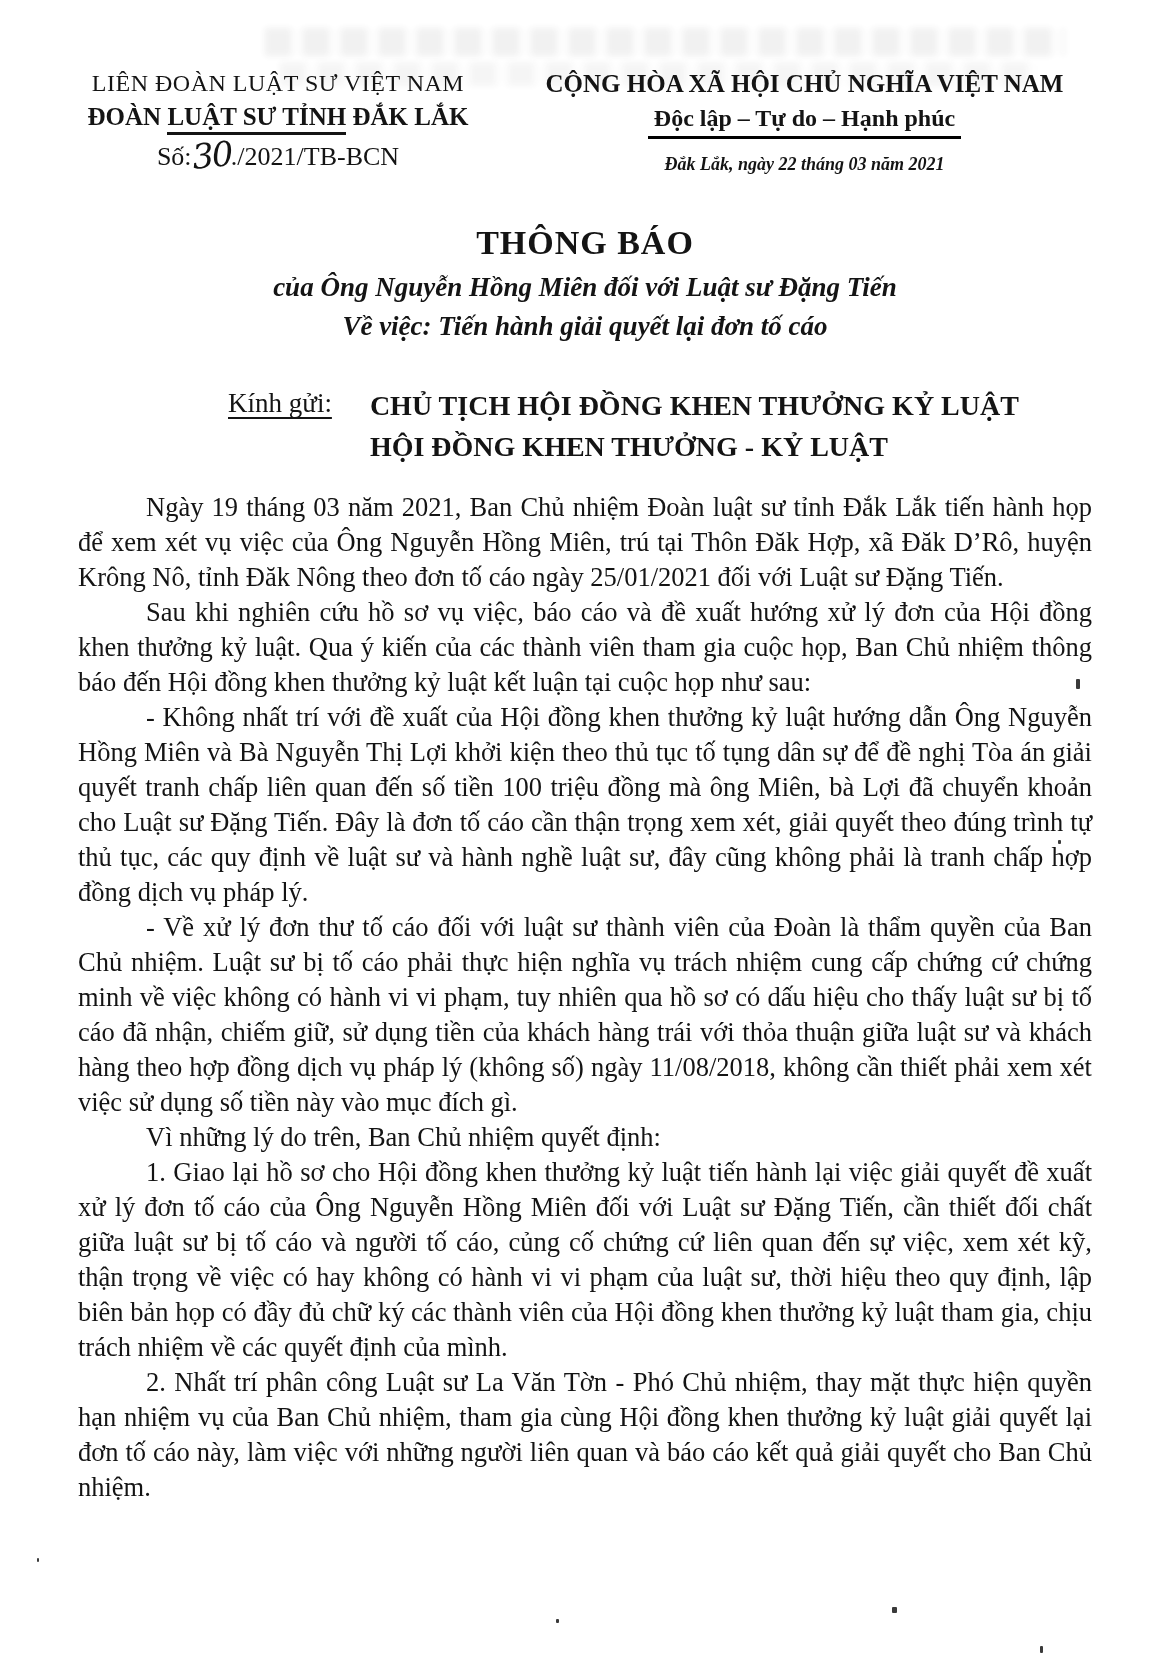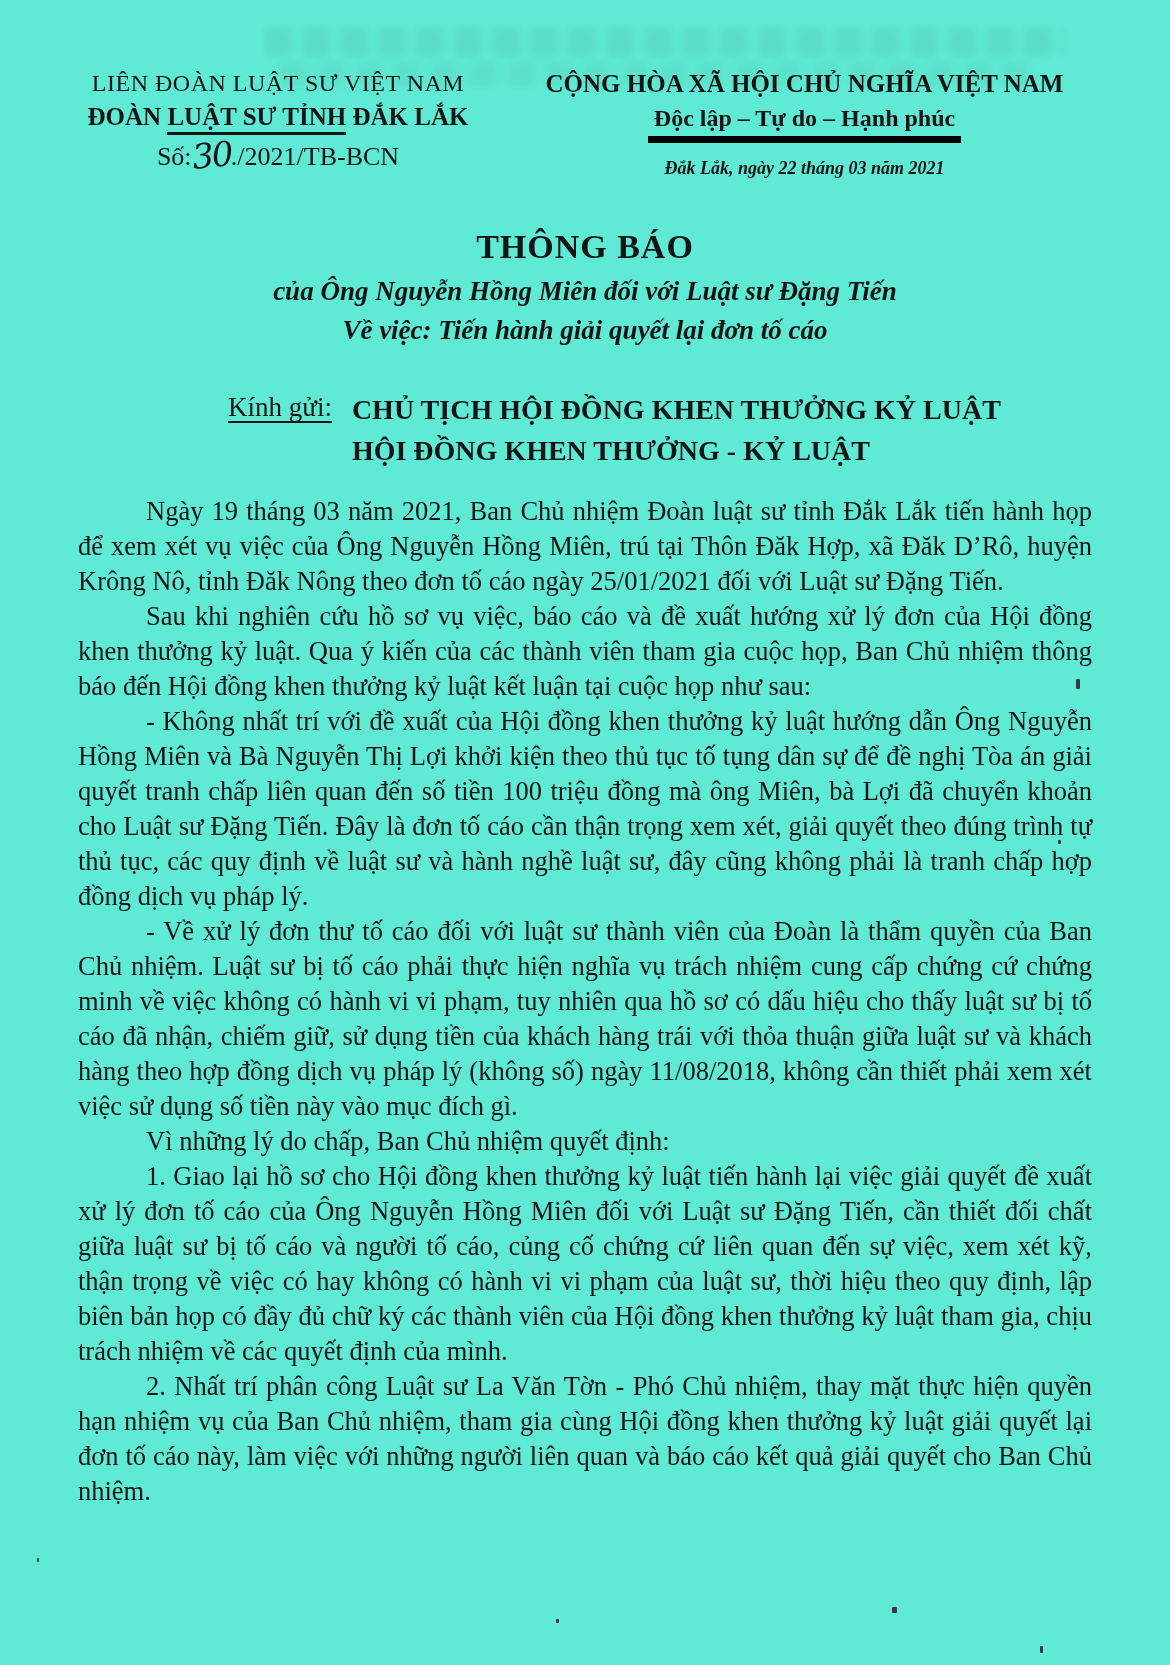--- a/index.html
+++ b/index.html
@@ -5,21 +5,21 @@
   html, body {
     margin: 0;
     padding: 0;
     background: #e8e8e8;
   }
   .page {
     position: relative;
     width: 1170px;
     height: 1665px;
     margin: 0 auto;
-    background: #5eead4;
+    background: #ffffff;
     color: #141414;
     font-family: "Liberation Serif", "DejaVu Serif", serif;
     overflow: hidden;
   }
   
   .ghost-band {
     position: absolute;
     left: 265px;
     top: 28px;
     width: 800px;
@@ -97,21 +97,21 @@
   }
   .national-title {
     font-size: 25px;
     font-weight: bold;
     white-space: nowrap;
   }
   .motto {
     font-size: 24px;
     font-weight: bold;
     display: inline-block;
-    border-bottom: 7px solid #000000;
+    border-bottom: 3px solid #000000;
     padding: 0 6px 2px 6px;
     margin-top: 2px;
     white-space: nowrap;
   }
   .dateline {
     font-size: 18px;
     font-style: italic;
     font-weight: 600;
     margin-top: 14px;
     white-space: nowrap;
@@ -132,21 +132,21 @@
     font-style: italic;
     line-height: 1.45;
     margin-top: 6px;
   }
 
   
   .salutation {
     display: flex;
     margin-top: 40px;
     padding-left: 150px;
-    gap: 20px;
+    gap: 38px;
   }
   .salutation-label {
     font-size: 27px;
     text-decoration: underline;
     text-underline-offset: 5px;
     white-space: nowrap;
     padding-top: 2px;
   }
   .recipients {
     font-size: 28px;
@@ -207,19 +207,19 @@
         <div>CHỦ TỊCH HỘI ĐỒNG KHEN THƯỞNG KỶ LUẬT</div>
         <div>HỘI ĐỒNG KHEN THƯỞNG - KỶ LUẬT</div>
       </div>
     </div>
 
     <div class="body-text">
       <p>Ngày 19 tháng 03 năm 2021, Ban Chủ nhiệm Đoàn luật sư tỉnh Đắk Lắk tiến hành họp để xem xét vụ việc của Ông Nguyễn Hồng Miên, trú tại Thôn Đăk Hợp, xã Đăk D’Rô, huyện Krông Nô, tỉnh Đăk Nông theo đơn tố cáo ngày 25/01/2021 đối với Luật sư Đặng Tiến.</p>
       <p>Sau khi nghiên cứu hồ sơ vụ việc, báo cáo và đề xuất hướng xử lý đơn của Hội đồng khen thưởng kỷ luật. Qua ý kiến của các thành viên tham gia cuộc họp, Ban Chủ nhiệm thông báo đến Hội đồng khen thưởng kỷ luật kết luận tại cuộc họp như sau:</p>
       <p>- Không nhất trí với đề xuất của Hội đồng khen thưởng kỷ luật hướng dẫn Ông Nguyễn Hồng Miên và Bà Nguyễn Thị Lợi khởi kiện theo thủ tục tố tụng dân sự để đề nghị Tòa án giải quyết tranh chấp liên quan đến số tiền 100 triệu đồng mà ông Miên, bà Lợi đã chuyển khoản cho Luật sư Đặng Tiến. Đây là đơn tố cáo cần thận trọng xem xét, giải quyết theo đúng trình tự thủ tục, các quy định về luật sư và hành nghề luật sư, đây cũng không phải là tranh chấp hợp đồng dịch vụ pháp lý.</p>
       <p>- Về xử lý đơn thư tố cáo đối với luật sư thành viên của Đoàn là thẩm quyền của Ban Chủ nhiệm. Luật sư bị tố cáo phải thực hiện nghĩa vụ trách nhiệm cung cấp chứng cứ chứng minh về việc không có hành vi vi phạm, tuy nhiên qua hồ sơ có dấu hiệu cho thấy luật sư bị tố cáo đã nhận, chiếm giữ, sử dụng tiền của khách hàng trái với thỏa thuận giữa luật sư và khách hàng theo hợp đồng dịch vụ pháp lý (không số) ngày 11/08/2018, không cần thiết phải xem xét việc sử dụng số tiền này vào mục đích gì.</p>
-      <p>Vì những lý do chấp, Ban Chủ nhiệm quyết định:</p>
+      <p>Vì những lý do trên, Ban Chủ nhiệm quyết định:</p>
       <p>1. Giao lại hồ sơ cho Hội đồng khen thưởng kỷ luật tiến hành lại việc giải quyết đề xuất xử lý đơn tố cáo của Ông Nguyễn Hồng Miên đối với Luật sư Đặng Tiến, cần thiết đối chất giữa luật sư bị tố cáo và người tố cáo, củng cố chứng cứ liên quan đến sự việc, xem xét kỹ, thận trọng về việc có hay không có hành vi vi phạm của luật sư, thời hiệu theo quy định, lập biên bản họp có đầy đủ chữ ký các thành viên của Hội đồng khen thưởng kỷ luật tham gia, chịu trách nhiệm về các quyết định của mình.</p>
       <p>2. Nhất trí phân công Luật sư La Văn Tờn - Phó Chủ nhiệm, thay mặt thực hiện quyền hạn nhiệm vụ của Ban Chủ nhiệm, tham gia cùng Hội đồng khen thưởng kỷ luật giải quyết lại đơn tố cáo này, làm việc với những người liên quan và báo cáo kết quả giải quyết cho Ban Chủ nhiệm.</p>
     </div>
 
   </div>
 </div>
 
 </body></html>

